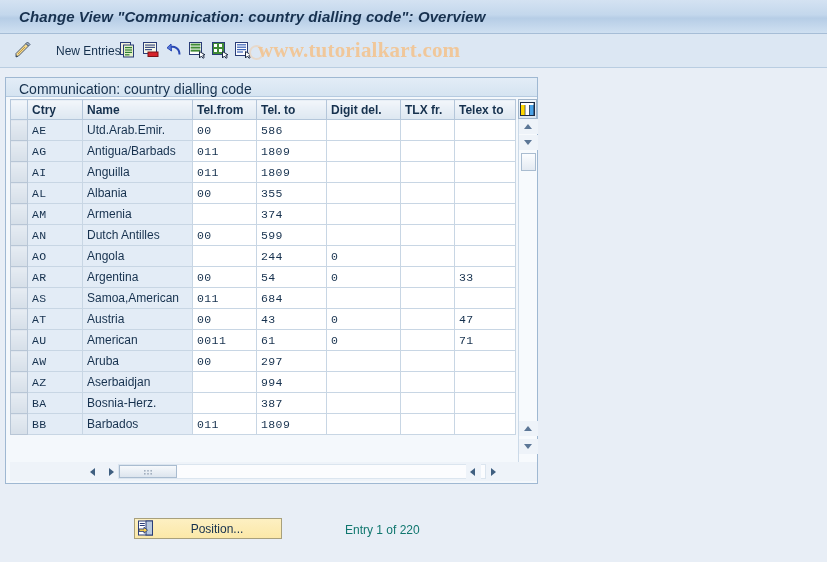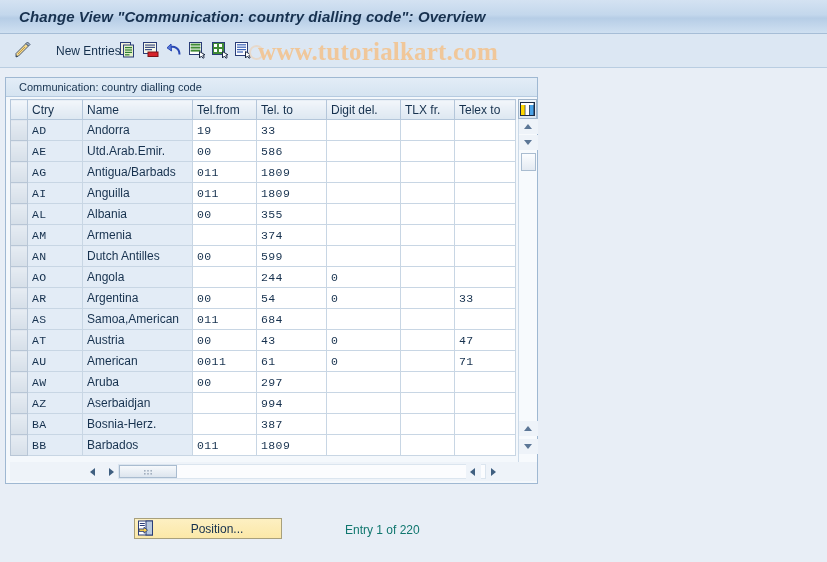--- a/index.html
+++ b/index.html
@@ -53,21 +53,21 @@
     left: 39px; top: 10px;
     font-size: 12px;
     color: #16314e;
     white-space: nowrap;
     margin-left: 17px;
   }
   #watermark {
     position: absolute;
     left: 258px; top: 38px;
     font-family: "Liberation Serif", serif;
-    font-size: 25px;
+    font-size: 21px;
     font-weight: bold;
     color: #f0c79a;
     white-space: nowrap;
     letter-spacing: 0.2px;
   }
   #watermark-ring {
     position: absolute;
     left: 249px; top: 45px;
     width: 15px; height: 15px;
     border: 2px solid #e7d9cb;
@@ -88,40 +88,40 @@
     position: absolute;
     left: 0; top: 0;
     width: 531px; height: 19px;
     background: linear-gradient(to bottom, #e3edf7, #d5e4f1);
     border-bottom: 1px solid #b5cae0;
     box-sizing: border-box;
   }
   #panel-caption-text {
     position: absolute;
     left: 13px; top: 3px;
-    font-size: 11px;
+    font-size: 14px;
     color: #16314e;
     white-space: nowrap;
   }
 
   
   #grid {
     position: absolute;
     left: 4px; top: 21px;
     width: 505px;
     border-collapse: collapse;
     table-layout: fixed;
   }
   #grid th {
     height: 20px;
     background: linear-gradient(to bottom, #f2f6fb, #dde7f1);
     border: 1px solid #b4c6da;
     border-top: 1px solid #b4c6da;
     font-size: 12px;
-    font-weight: normal;
+    font-weight: bold;
     color: #16314e;
     text-align: left;
     padding: 0 0 0 4px;
     box-sizing: border-box;
     white-space: nowrap;
   }
   #grid td {
     height: 21px;
     background: #ffffff;
     border: 1px solid #c8d6e4;
@@ -401,30 +401,20 @@
         <th>Tel.from</th>
         <th>Tel. to</th>
         <th>Digit del.</th>
         <th>TLX fr.</th>
         <th>Telex to</th>
       </tr>
     </thead>
     <tbody id="grid-body">
         <tr>
           <td class="sel-cell"></td>
-          <td class="mono ctry-cell">AD</td>
-          <td class="name-cell">Andorra</td>
-          <td class="mono">19</td>
-          <td class="mono">33</td>
-          <td class="mono"></td>
-          <td class="mono"></td>
-          <td class="mono"></td>
-        </tr>
-        <tr>
-          <td class="sel-cell"></td>
           <td class="mono ctry-cell">AE</td>
           <td class="name-cell">Utd.Arab.Emir.</td>
           <td class="mono">00</td>
           <td class="mono">586</td>
           <td class="mono"></td>
           <td class="mono"></td>
           <td class="mono"></td>
         </tr>
         <tr>
           <td class="sel-cell"></td>

